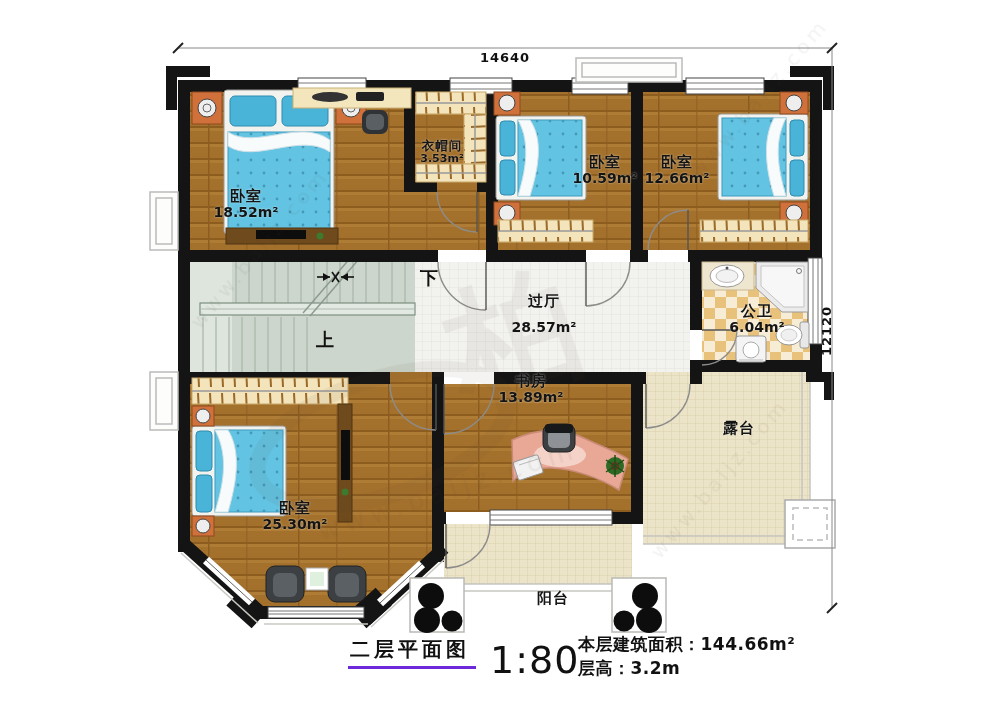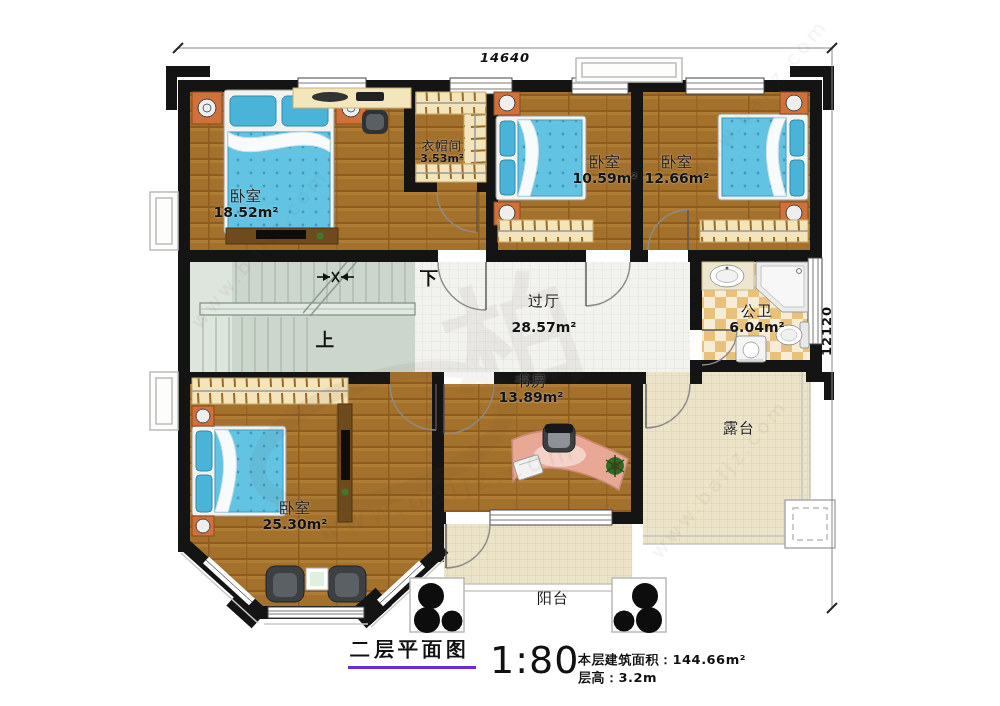--- a/index.html
+++ b/index.html
@@ -2,35 +2,35 @@
 <html><head>
 <meta charset="utf-8">
 <style>
   html,body{margin:0;padding:0;background:#fff;}
   #canvas{position:relative;width:1000px;height:706px;background:#ffffff;overflow:hidden;
           font-family:"DejaVu Sans","Liberation Sans",sans-serif;color:#111;}
   #plan-svg{position:absolute;left:0;top:0;}
   .room-label{position:absolute;transform:translate(-50%,-50%);text-align:center;
               line-height:1.12;color:#141414;white-space:nowrap;
               text-shadow:0 0 2px rgba(255,255,255,.65);}
-  .room-label .rname{display:block;font-size:15px;font-weight:normal;letter-spacing:1px;}
+  .room-label .rname{display:block;font-size:15px;font-weight:bold;letter-spacing:1px;}
   .room-label .rarea{display:block;font-size:14px;font-weight:bold;}
   .room-label.small .rname{font-size:12.5px;}
   .room-label.small .rarea{font-size:11px;}
   .room-label.plain .rname{font-size:15px;}
   .stair-label{position:absolute;transform:translate(-50%,-50%);font-size:18px;
                font-weight:bold;color:#111;}
   .dim-label{position:absolute;font-size:13px;font-weight:600;letter-spacing:1px;color:#111;}
-  #dim-top{left:505px;top:50px;transform:translate(-50%,0);font-style:italic;}
+  #dim-top{left:505px;top:50px;transform:translate(-50%,0);}
   #dim-right{left:826px;top:331px;transform:translate(-50%,-50%) rotate(-90deg);}
   #title-block{position:absolute;left:348px;top:636px;display:flex;align-items:flex-start;}
   #plan-title{font-size:20px;font-weight:600;letter-spacing:4px;border-bottom:3px solid #6d28d9;
               padding:0 6px 3px 2px;}
   #plan-scale{font-size:38px;font-weight:400;margin-left:14px;margin-top:2px;letter-spacing:1px;}
-  #info-block{position:absolute;left:578px;top:651px;font-size:13px;font-weight:600;
+  #info-block{position:absolute;left:578px;top:633px;font-size:17px;font-weight:600;
               line-height:1.4;letter-spacing:.5px;}
 </style>
 </head>
 <body>
 
 <div id="canvas">
 
 <svg id="plan-svg" width="1000" height="706" viewBox="0 0 1000 706">
   <defs>
     <pattern id="wood" width="90" height="16" patternUnits="userSpaceOnUse">

